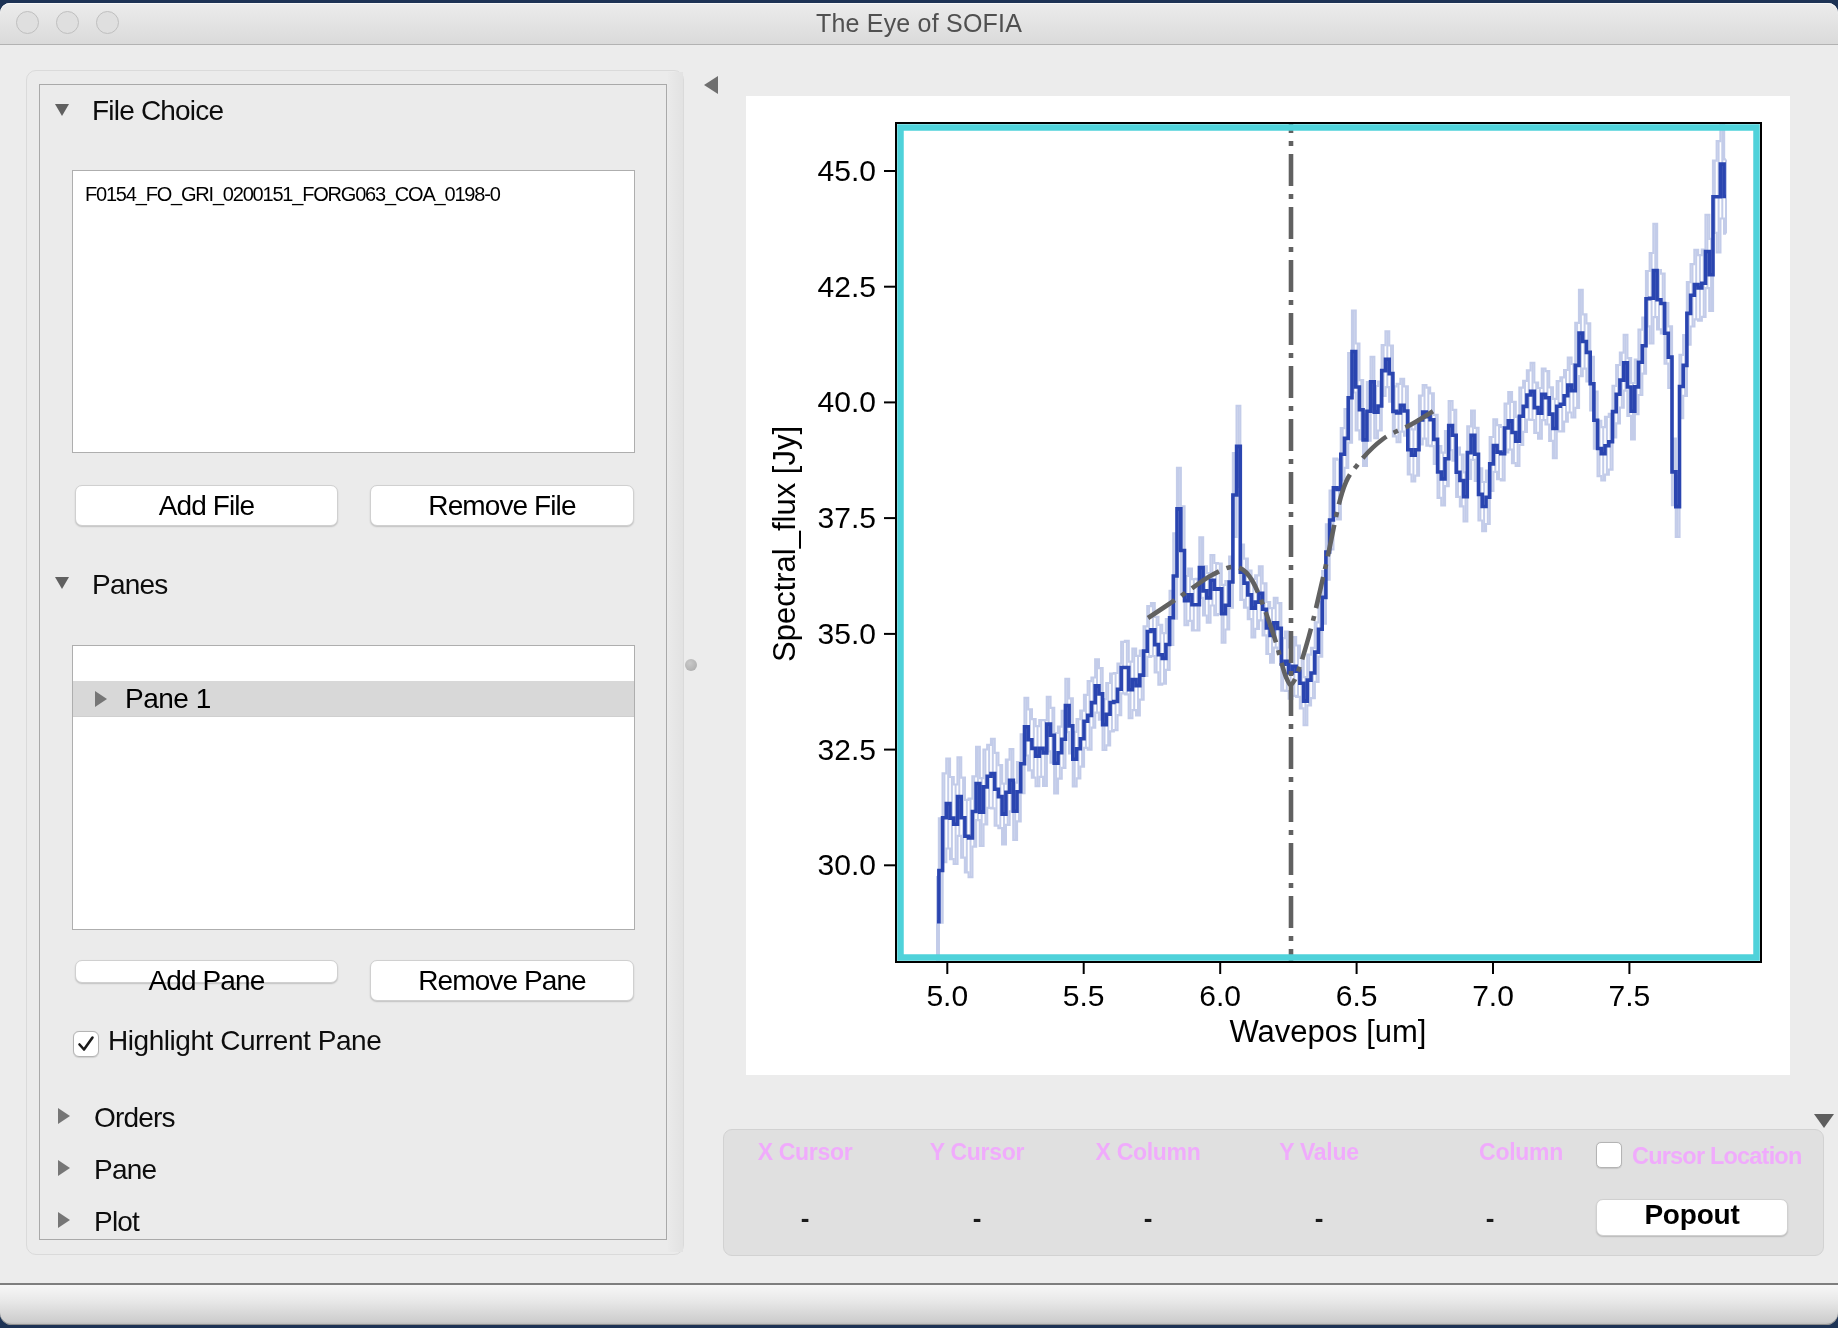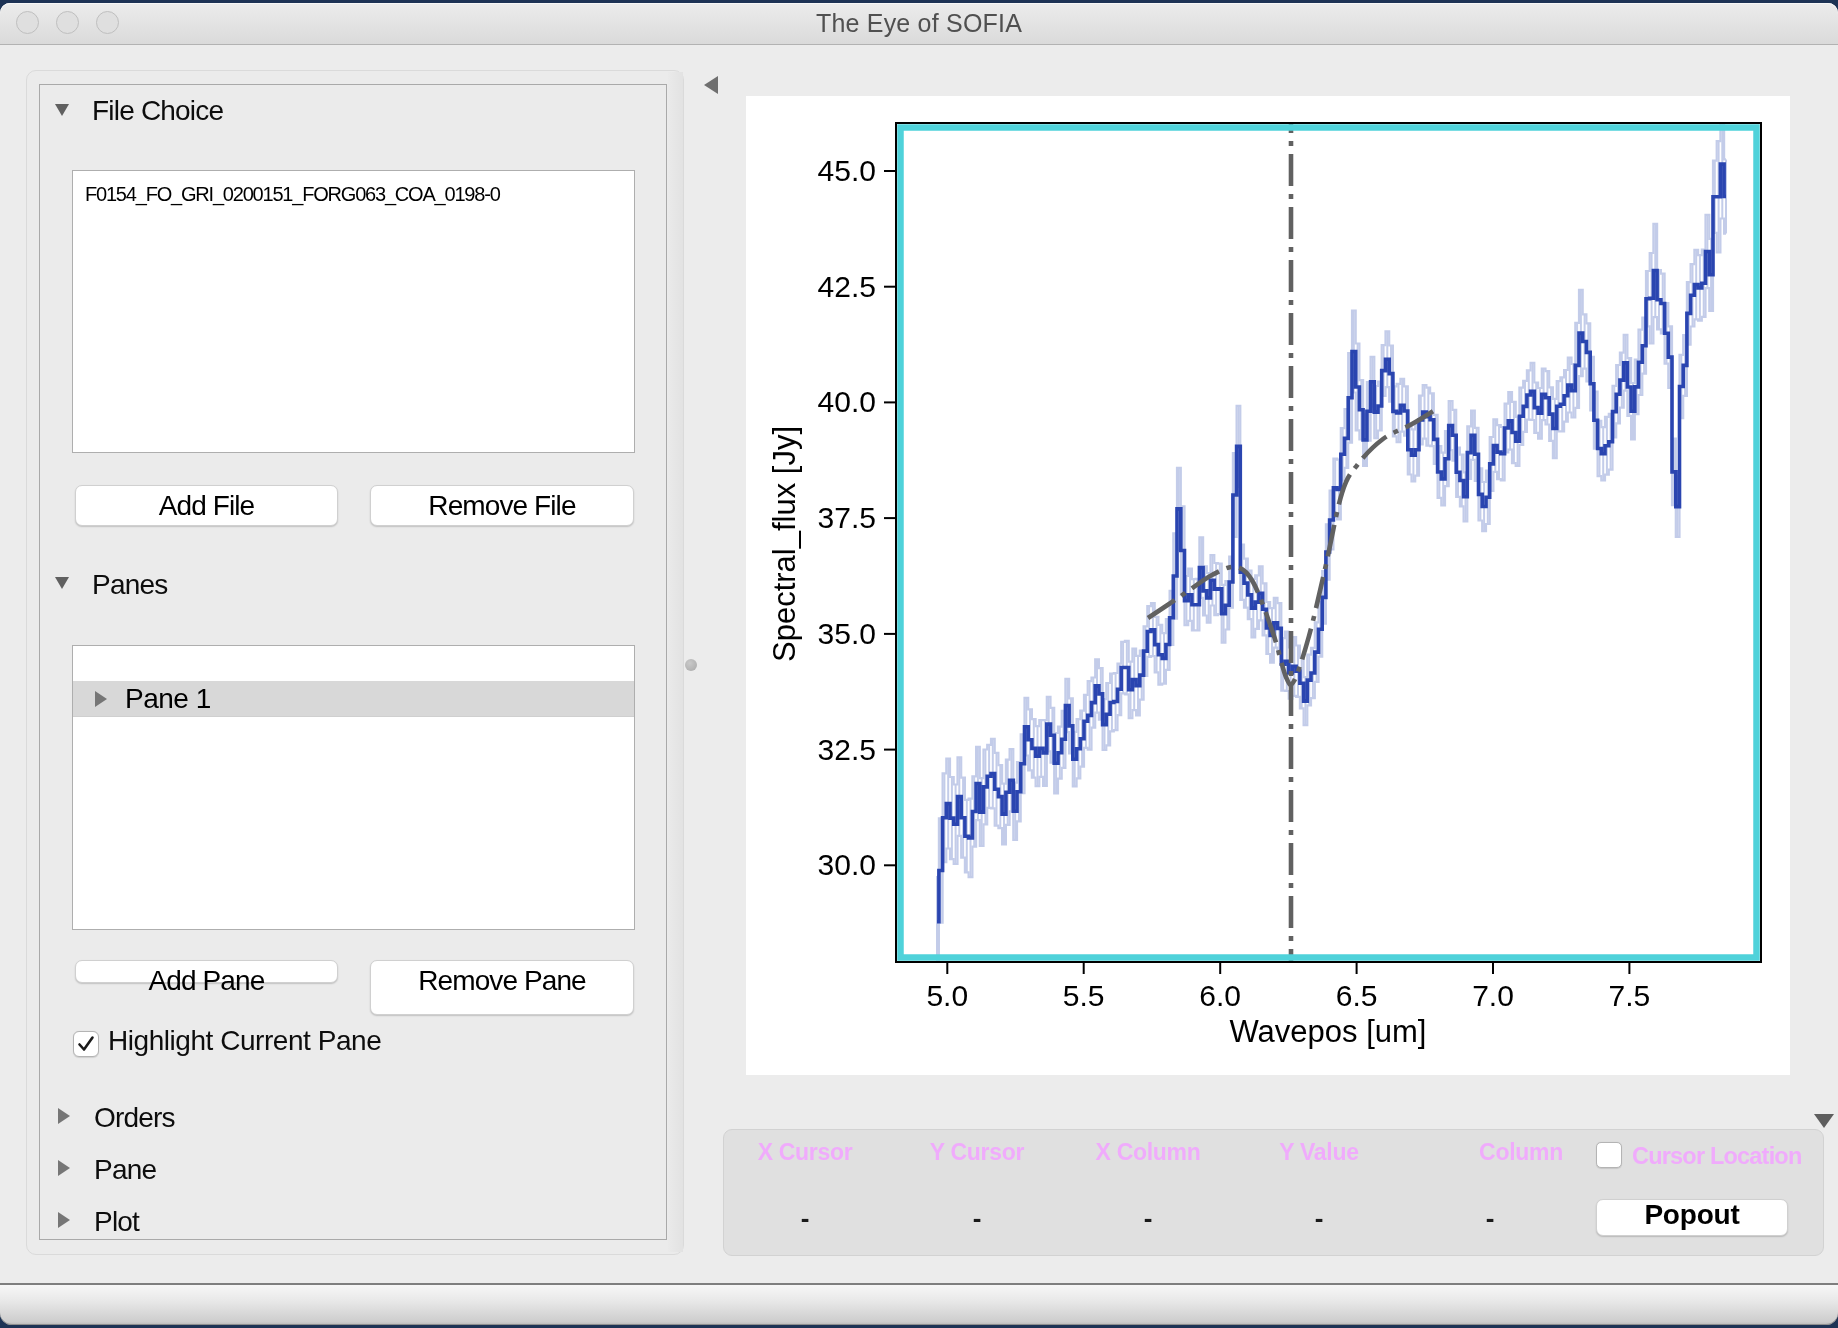--- a/index.html
+++ b/index.html
@@ -67,21 +67,21 @@
 
   <div class="abs tri-down" style="left:55px;top:577px;"></div>
   <div class="abs sechead" style="left:92px;top:569px;">Panes</div>
   <div class="listbox" style="left:72px;top:645px;width:563px;height:285px;">
     <div style="position:relative;background:#d8d8d8;height:35px;border-bottom:1px solid #cfcfcf;margin-top:35px;">
       <div class="tri-right" style="position:absolute;left:22px;top:10px;"></div>
       <div style="position:absolute;left:52px;top:2px;font-size:28px;letter-spacing:-0.5px;color:#000;">Pane 1</div>
     </div>
   </div>
   <div class="btn" style="left:75px;top:960px;width:263px;height:23px;line-height:40px;">Add Pane</div>
-  <div class="btn" style="left:370px;top:960px;width:264px;height:55px;line-height:40px;">Remove Pane</div>
+  <div class="btn" style="left:370px;top:960px;width:264px;height:41px;line-height:40px;">Remove Pane</div>
 
   <div class="cb" style="left:73px;top:1031px;"></div>
   <svg class="abs" style="left:73px;top:1031px;" width="26" height="26" viewBox="0 0 26 26">
     <path d="M6.5 13.5 L11 18.5 L19.5 6.5" fill="none" stroke="#1a1a1a" stroke-width="2.6" stroke-linecap="round" stroke-linejoin="round"></path>
   </svg>
   <div class="abs sechead" style="left:108px;top:1025px;letter-spacing:-0.45px;">Highlight Current Pane</div>
 
   <div class="abs tri-right" style="left:58px;top:1108px;"></div>
   <div class="abs sechead" style="left:94px;top:1102px;">Orders</div>
   <div class="abs tri-right" style="left:58px;top:1160px;"></div>

